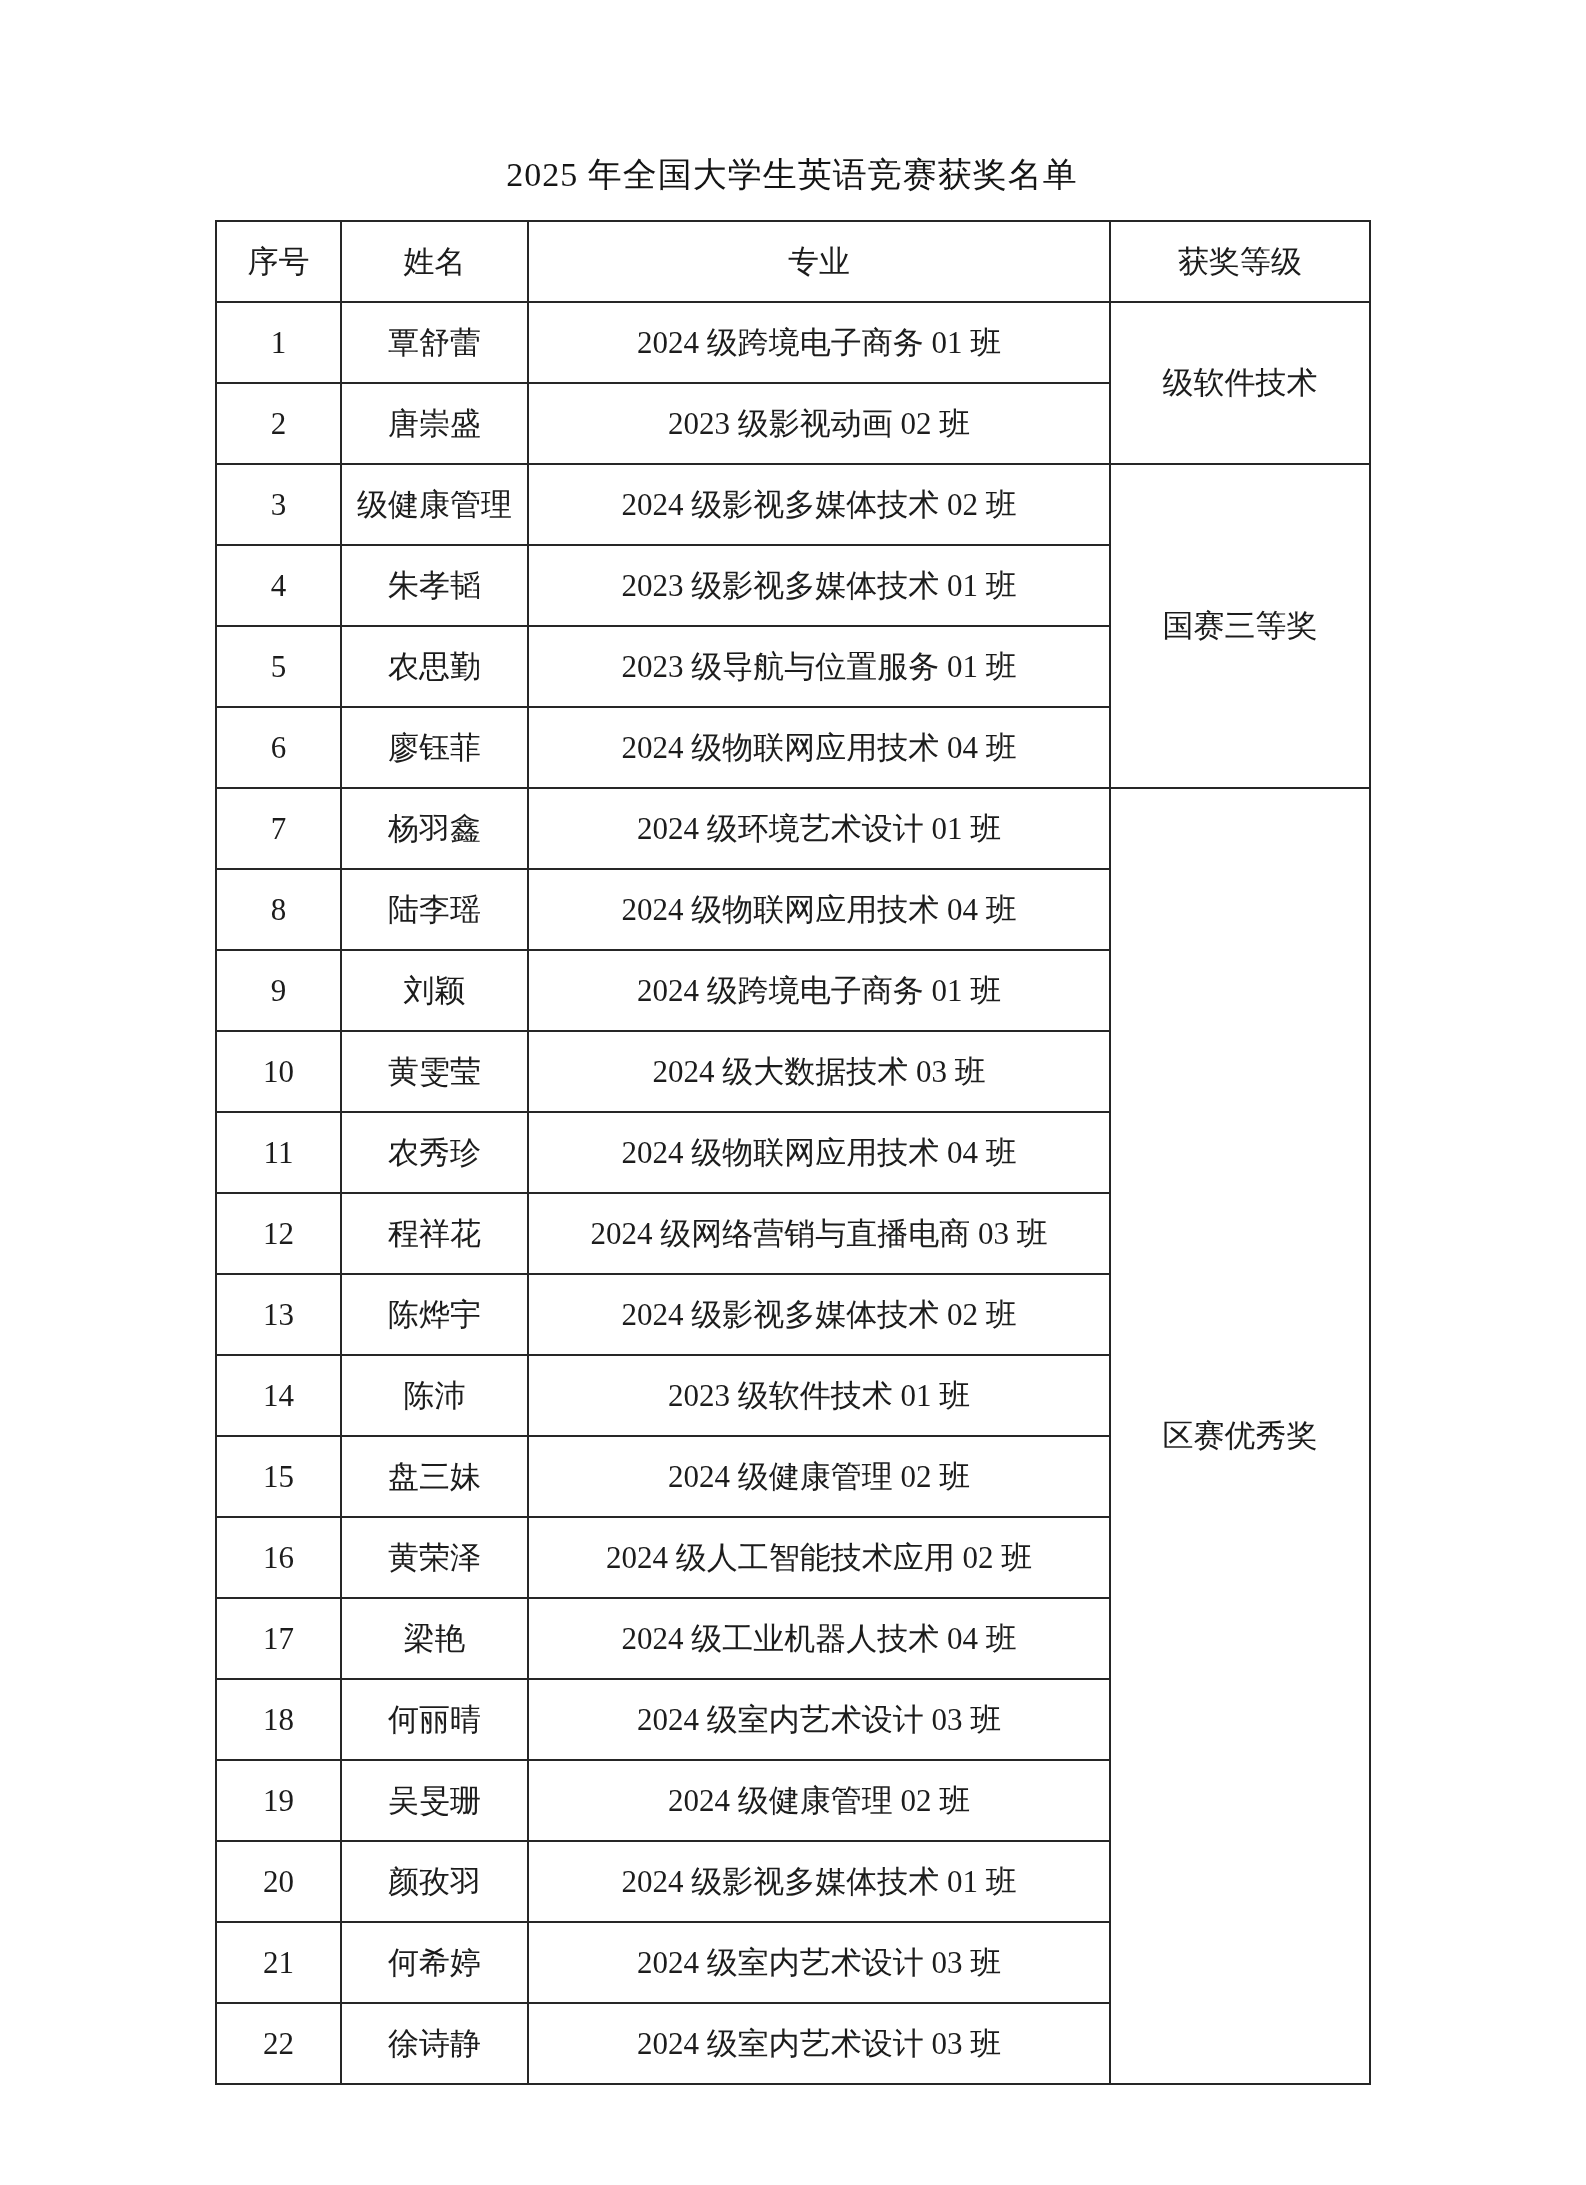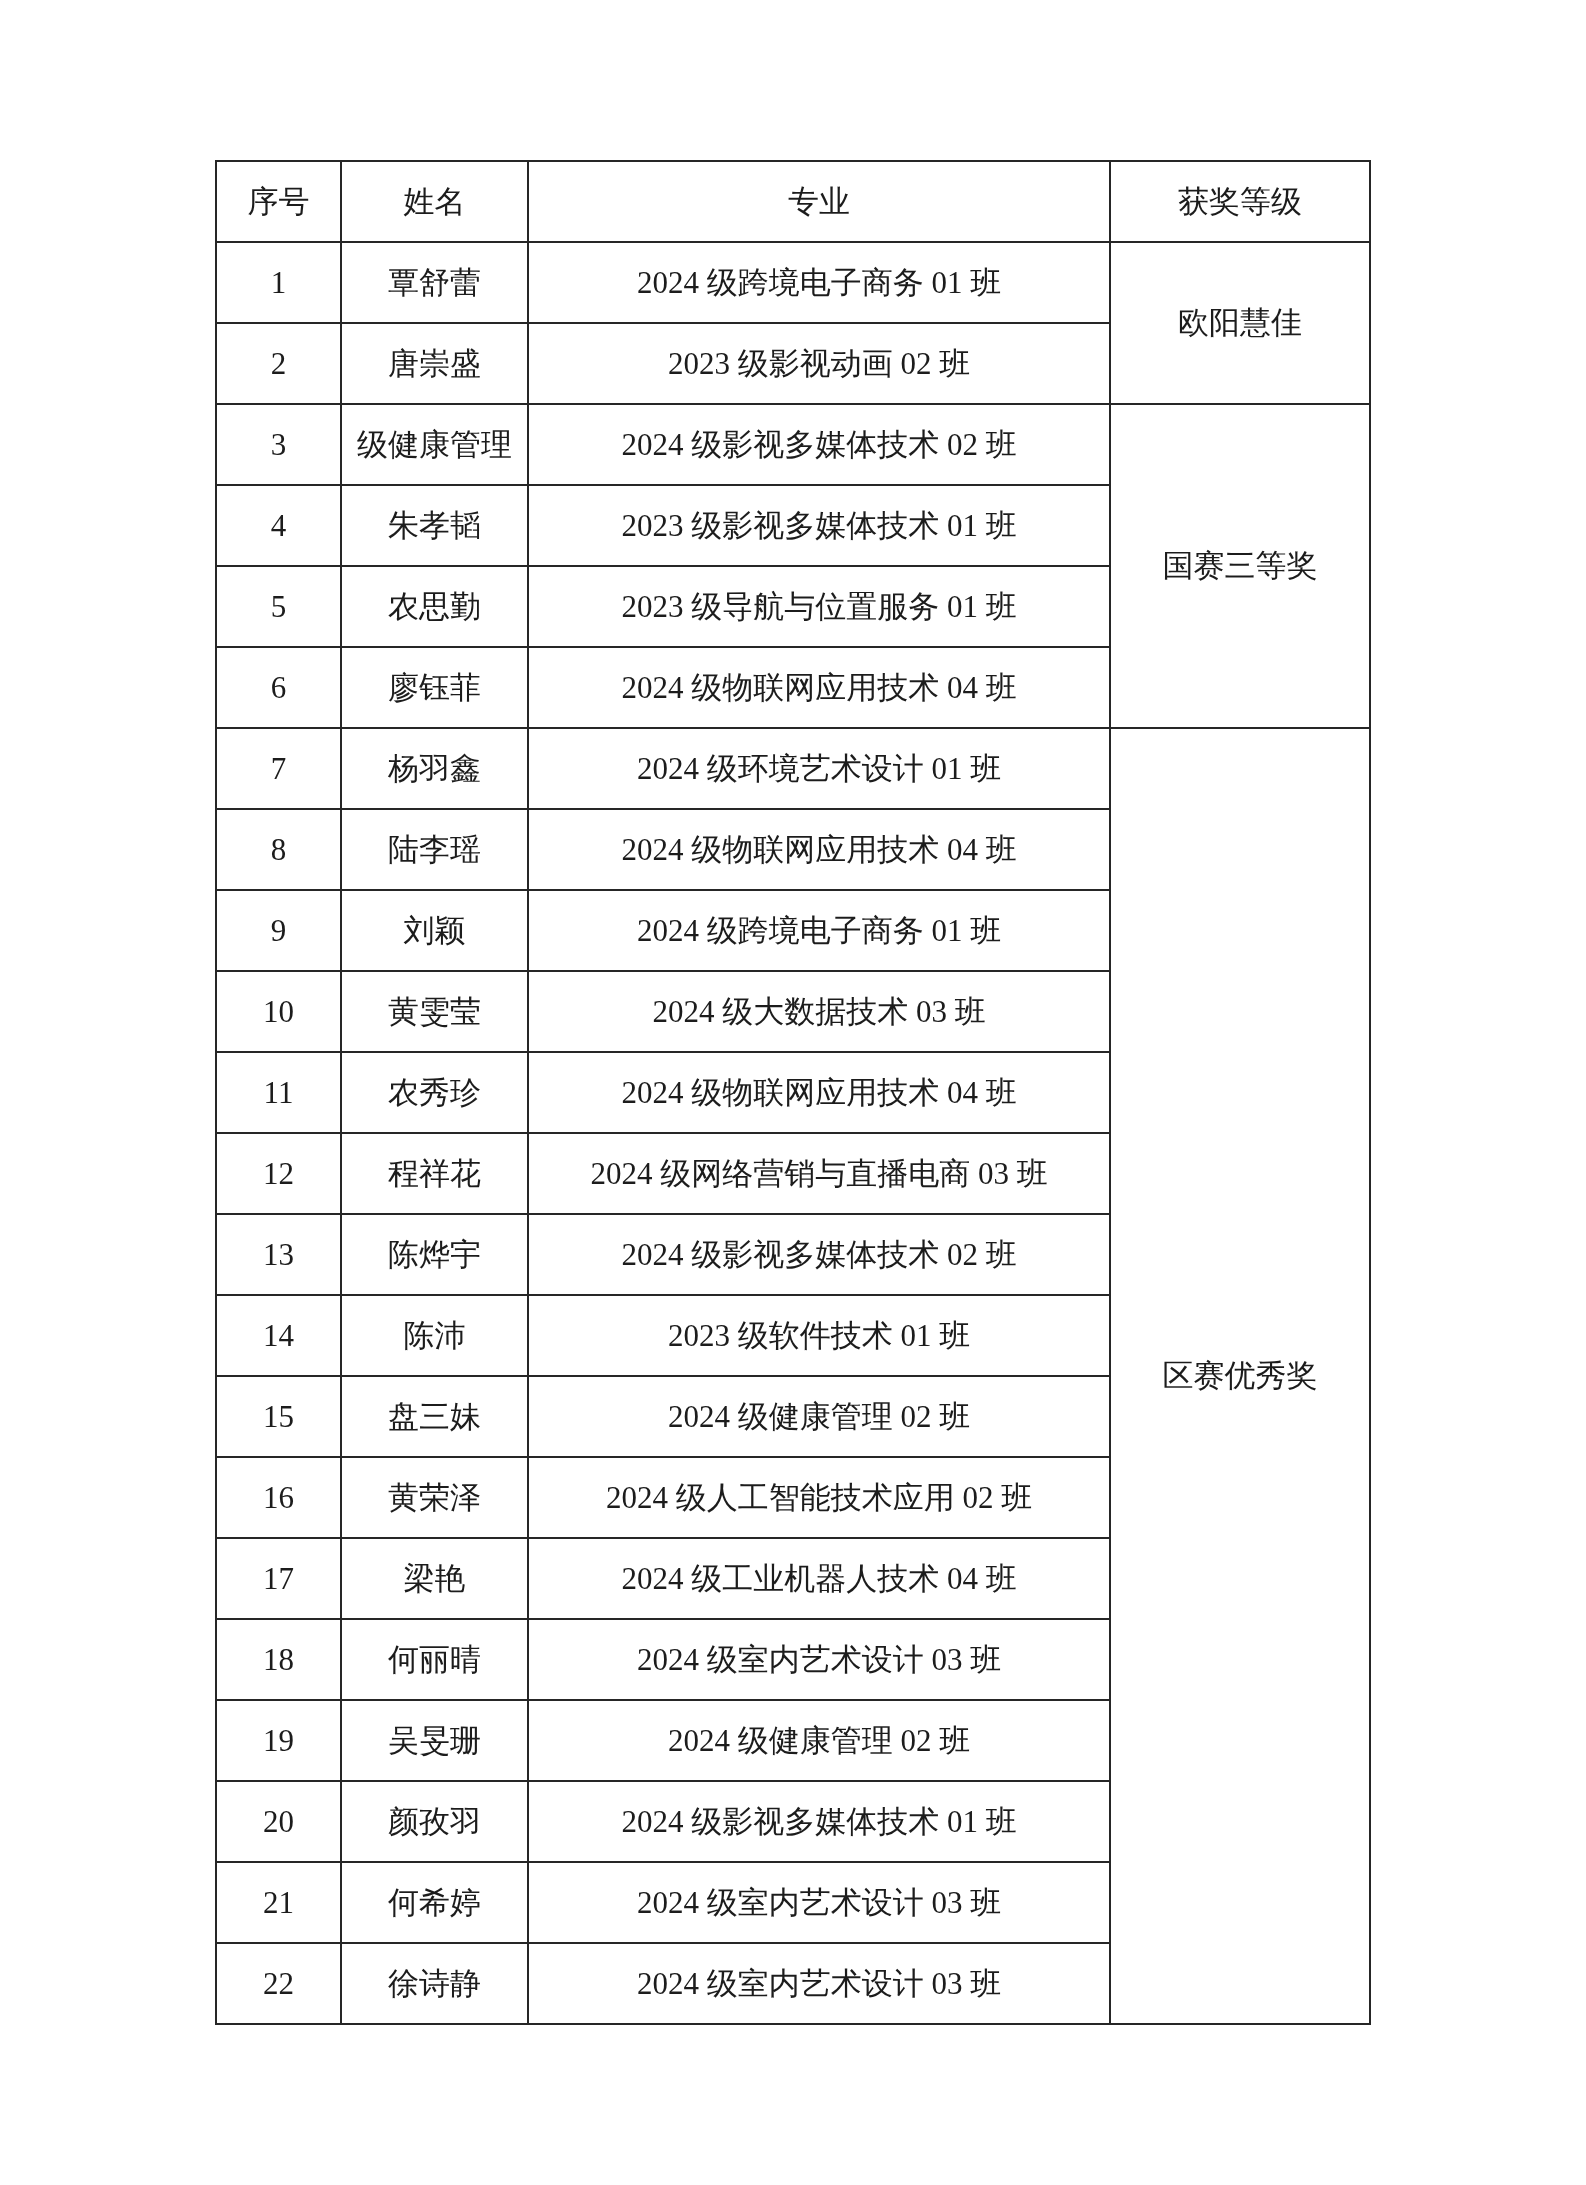--- a/index.html
+++ b/index.html
@@ -44,20 +44,21 @@
   }
   .col-no    { width: 125px; }
   .col-name  { width: 187px; }
   .col-major { width: 582px; }
   .col-award { width: 260px; }
 </style>
 </head>
 <body>
 
 <div class="content">
+  <h1 class="doc-title">2025 年全国大学生英语竞赛获奖名单</h1>
 
   <table class="award-table">
     <colgroup>
       <col class="col-no">
         <col class="col-name">
         <col class="col-major">
         <col class="col-award">
     </colgroup>
     <thead>
       <tr>
@@ -65,21 +66,21 @@
         <th>姓名</th>
         <th>专业</th>
         <th>获奖等级</th>
       </tr>
     </thead>
     <tbody>
       <tr>
         <td>1</td>
         <td>覃舒蕾</td>
         <td>2024 级跨境电子商务 01 班</td>
-        <td rowspan="2">欧阳慧佳</td>
+        <td rowspan="2">级软件技术</td>
       </tr>
       <tr>
         <td>2</td>
         <td>唐崇盛</td>
         <td>2023 级影视动画 02 班</td>
       </tr>
       <tr>
         <td>3</td>
         <td>级健康管理</td>
         <td>2024 级影视多媒体技术 02 班</td>

